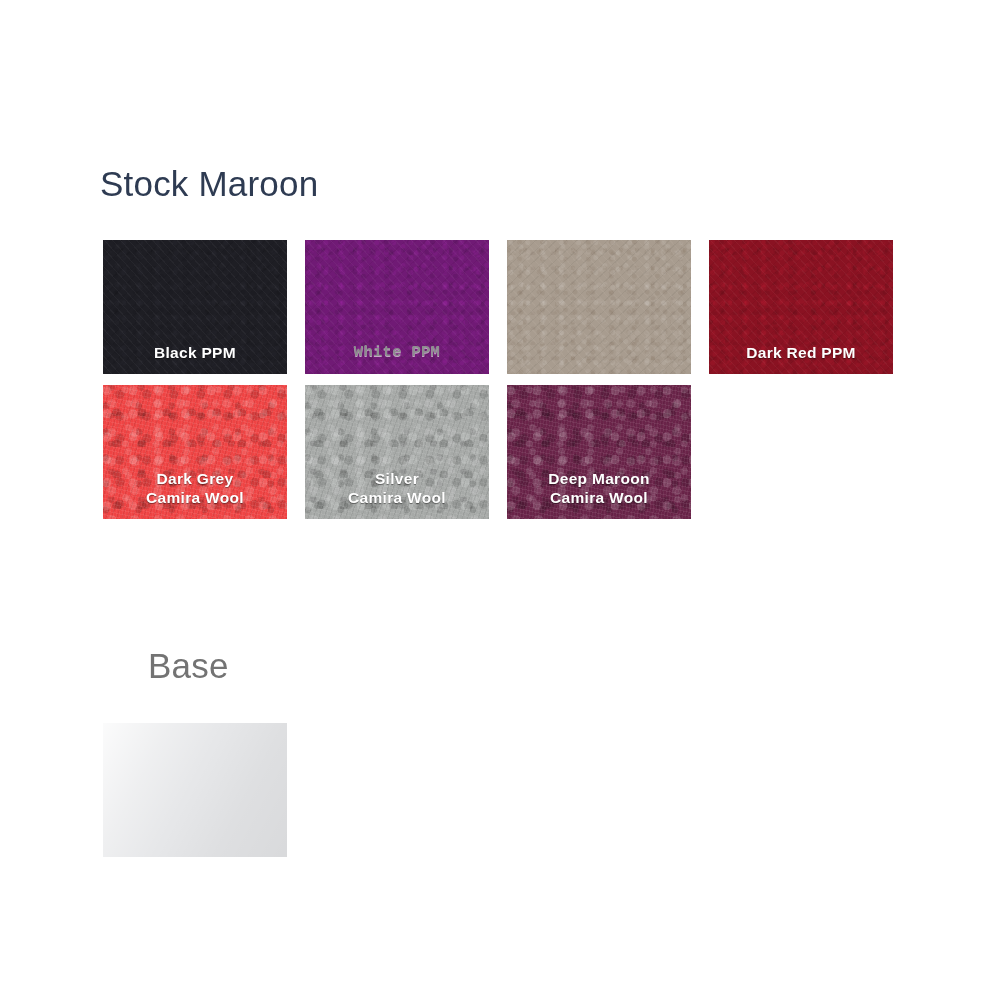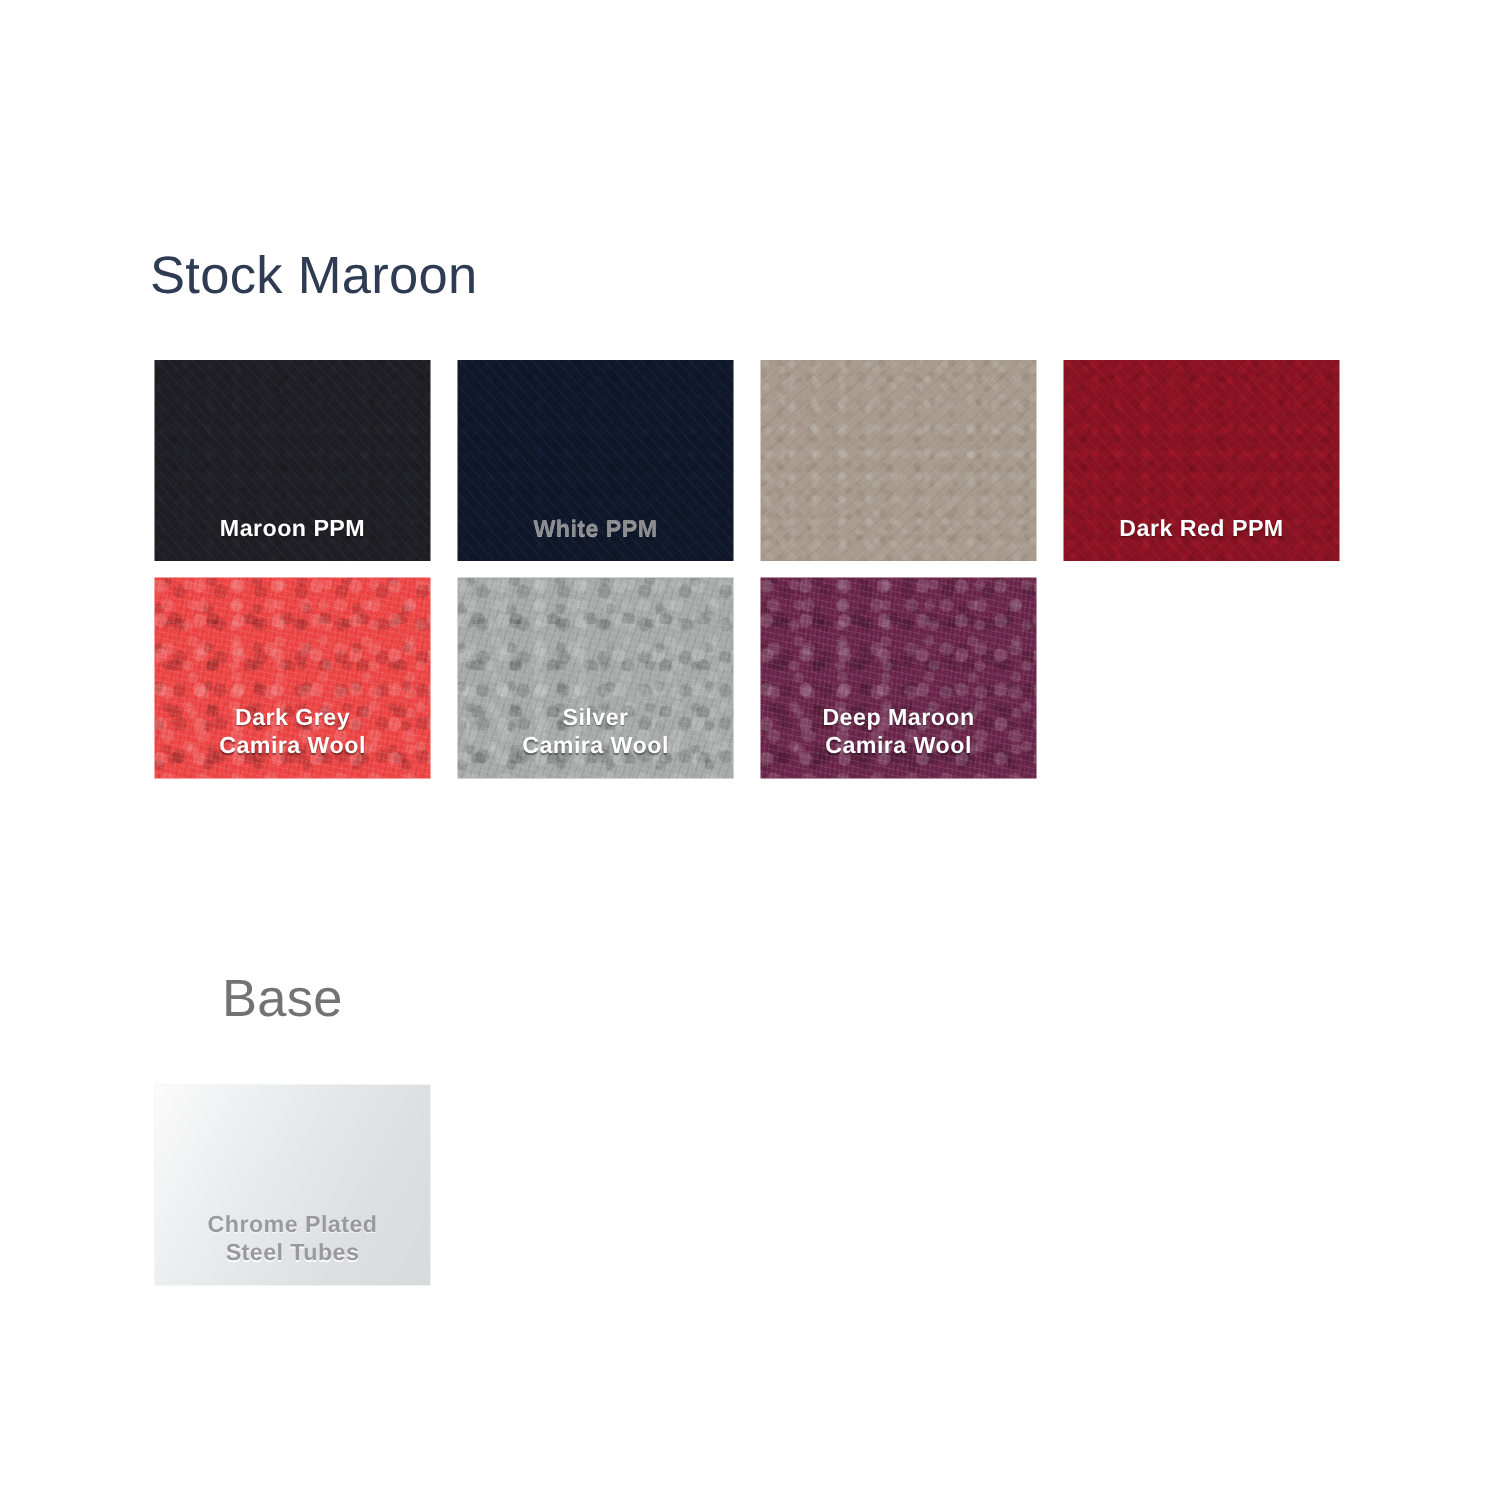--- a/index.html
+++ b/index.html
@@ -158,23 +158,23 @@
 <div class="page">
 
   <h2 class="section-heading" id="heading-stock-colors" style="color: rgb(46, 59, 82);">Stock Maroon</h2>
 
   <div class="swatch-group" id="group-stock">
 
     <div class="swatch-row">
       <div class="swatch" style="background-color: rgb(30, 30, 36);">
         <span class="tex tex-leather"></span>
         <span class="tex-leather2"></span>
-        <span class="swatch-label light">Maroon PPM</span>
-      </div>
-      <div class="swatch" style="background-color: #0f172a;">
+        <span class="swatch-label light">Black PPM</span>
+      </div>
+      <div class="swatch" style="background-color: #701a75; font-family: Liberation Mono, monospace;">
         <span class="tex tex-leather"></span>
         <span class="tex-leather2"></span>
         <span class="swatch-label dark">White PPM</span>
       </div>
       <div class="swatch" style="background-color: rgb(168, 156, 143);">
         <span class="tex tex-leather"></span>
         <span class="tex-leather2"></span>
       </div>
       <div class="swatch" style="background-color: rgb(138, 18, 34);">
         <span class="tex tex-leather"></span>
@@ -205,19 +205,17 @@
     </div>
 
   </div>
 
   <h2 class="section-heading" id="heading-base" style="color: #737373; margin-left: 48px;">Base</h2>
 
   <div class="swatch-group" id="group-base">
     <div class="swatch-row">
       <div class="swatch" style="background-color: rgb(230, 231, 233);">
         <span class="tex tex-chrome"></span>
-        <span class="swatch-label chrome">Chrome Plated
-Steel Tubes</span>
       </div>
     </div>
   </div>
 
 </div>
 
 </body></html>

